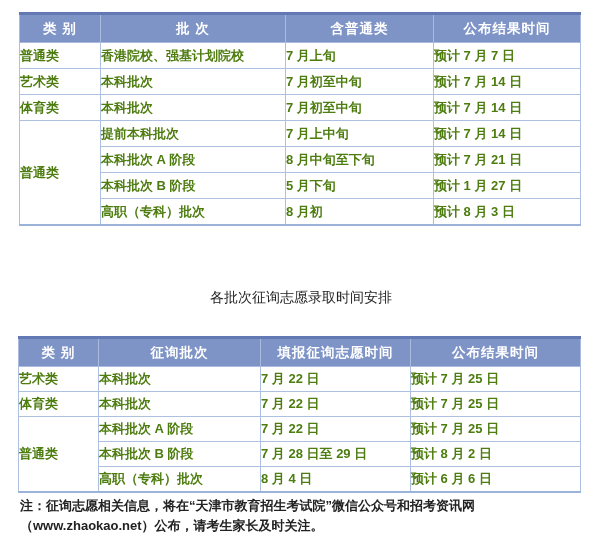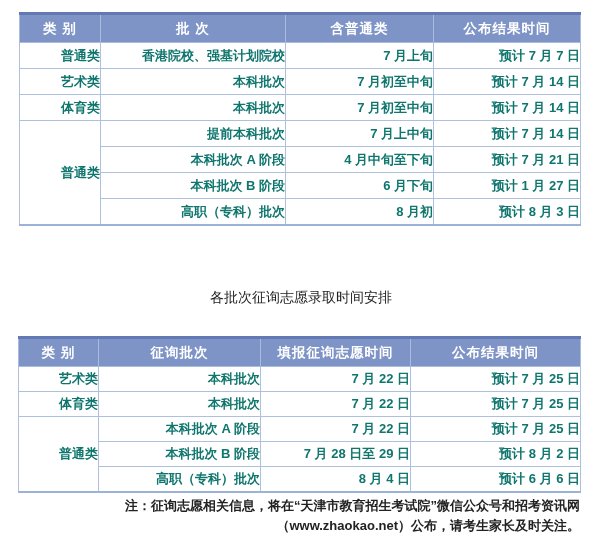--- a/index.html
+++ b/index.html
@@ -32,42 +32,42 @@
     font-weight: bold;
     font-size: 13.5px;
     height: 27px;
     border: 1px solid #a9bcde;
     padding: 0;
     text-align: center;
     letter-spacing: 1px;
   }
   table.sched td {
     background: #ffffff;
-    color: #0f766e;
+    color: #4d7c0f;
     font-weight: bold;
     font-size: 13px;
-    text-align: right;
+    text-align: left;
     border: 1px solid #adc0e0;
     padding: 0;
   }
   #table1 td { height: 25px; }
   #table2 td { height: 24px; }
   .note {
     position: absolute;
     left: 20px;
     width: 560px;
     margin: 0;
     font-size: 13px;
     font-weight: bold;
     color: #222222;
     line-height: 20px;
     text-align: left;
   }
   #note1 { top: 227px; }
-  #note2 { top: 496px; text-align: right; }
+  #note2 { top: 496px; }
   .mid-title {
     position: absolute;
     top: 289px;
     left: 0;
     width: 602px;
     margin: 0;
     text-align: center;
     font-size: 14px;
     font-weight: normal;
     color: #1f1f1f;
@@ -113,26 +113,26 @@
         <td>预计 7 月 14 日</td>
       </tr>
       <tr>
         <td rowspan="4">普通类</td>
         <td>提前本科批次</td>
         <td>7 月上中旬</td>
         <td>预计 7 月 14 日</td>
       </tr>
       <tr>
         <td>本科批次 A 阶段</td>
-        <td>4 月中旬至下旬</td>
+        <td>8 月中旬至下旬</td>
         <td>预计 7 月 21 日</td>
       </tr>
       <tr>
         <td>本科批次 B 阶段</td>
-        <td>6 月下旬</td>
+        <td>5 月下旬</td>
         <td>预计 1 月 27 日</td>
       </tr>
       <tr>
         <td>高职（专科）批次</td>
         <td>8 月初</td>
         <td>预计 8 月 3 日</td>
       </tr>
     </tbody>
   </table>
 

